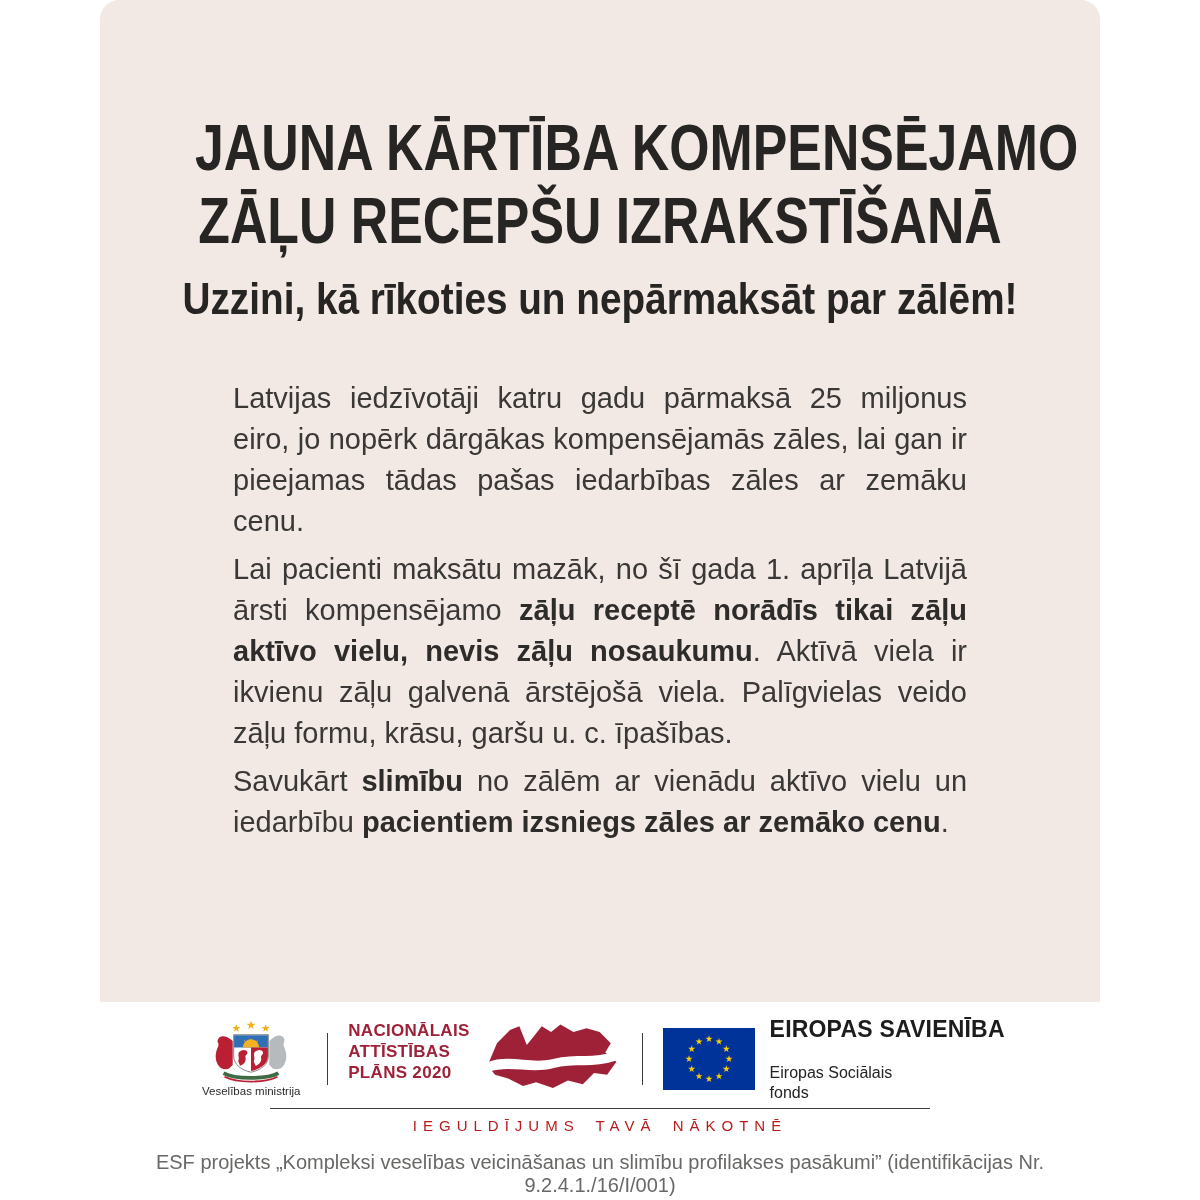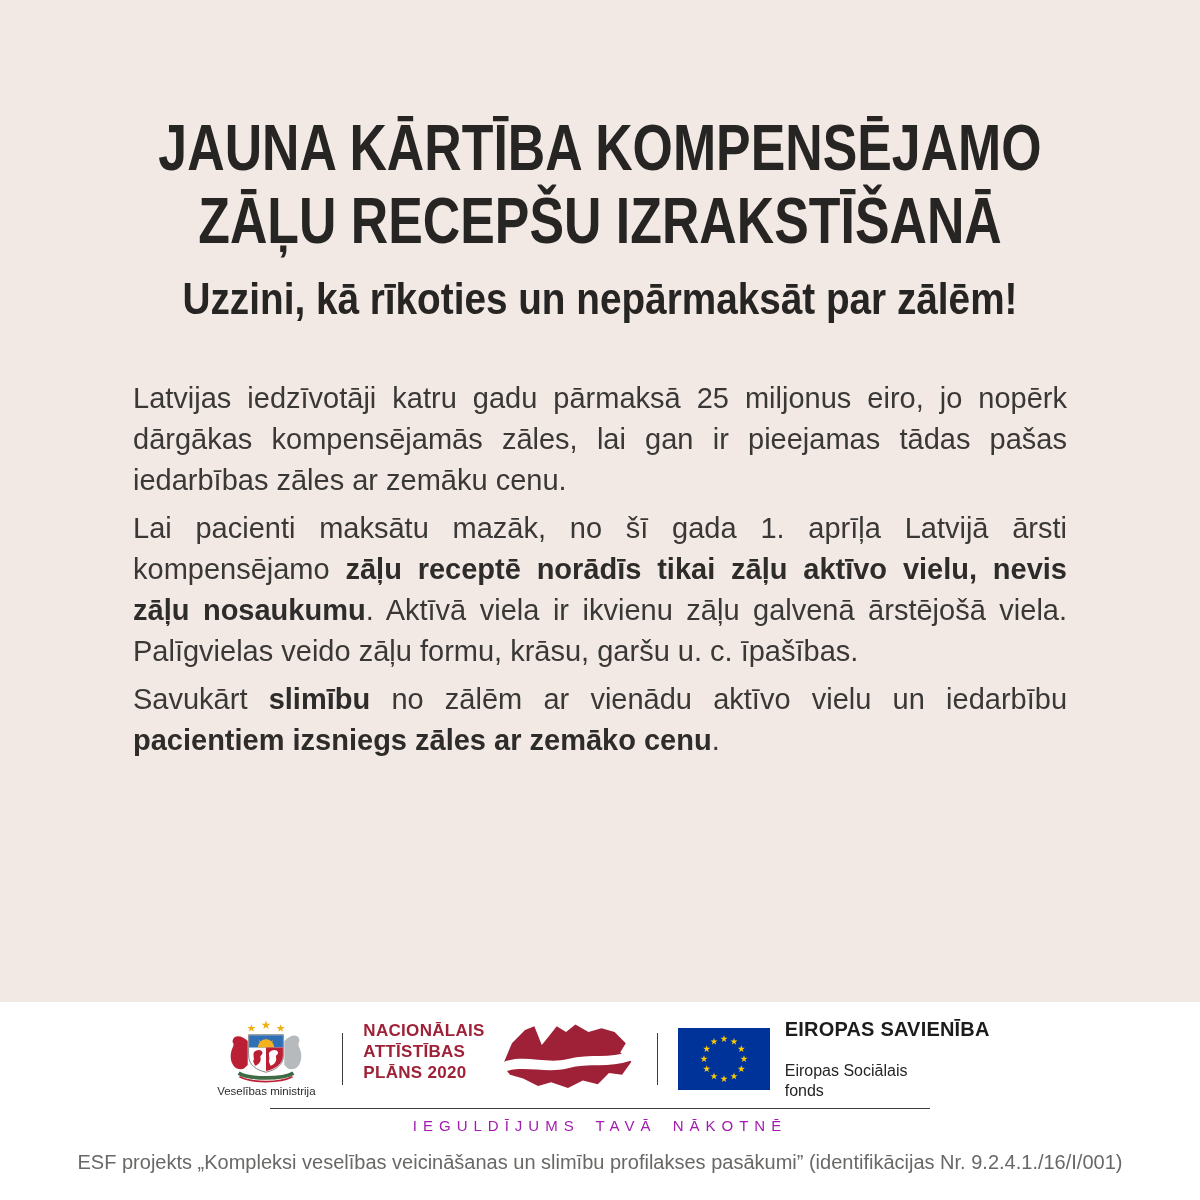--- a/index.html
+++ b/index.html
@@ -10,25 +10,26 @@
     --brand-red: #9e2137;
     --eu-blue: #003399;
     --star-yellow: #ffcc00;
     --muted-text: #6a6866;
   }
   * { margin: 0; padding: 0; box-sizing: border-box; }
   html, body { background: #fff; }
   body { font-family: "Liberation Sans", sans-serif; }
   .canvas {
     position: relative;
-    width: 1200px;
+    width: 1000px;
     height: 1200px;
     margin: 0 auto;
     background: var(--footer-background);
     overflow: hidden;
+    border-radius: 19px;
   }
   
   .hero {
     height: 1002px;
     background: var(--background);
     padding-top: 112px;
     overflow: hidden;
   }
   .title {
     text-align: center;
@@ -70,30 +71,30 @@
     gap: 20px;
     height: 88px;
   }
   .ministry { display: flex; flex-direction: column; align-items: center; }
   .ministry-label { font-size: 11.5px; color: #2c2c2c; margin-top: 0; }
   .vdiv { width: 1px; height: 52px; background: #3c3c3c; }
   .nap { display: flex; align-items: flex-start; gap: 12px; }
   .nap-text { font-weight: bold; font-size: 17px; line-height: 21px; color: var(--brand-red); letter-spacing: 0.3px; }
   .eu { display: flex; align-items: center; gap: 15px; }
   .eu-text { color: #1c1c1c; }
-  .eu-title { font-weight: bold; font-size: 20px; margin-bottom: 20px; letter-spacing: 0.2px; }
+  .eu-title { font-weight: bold; font-size: 23px; margin-bottom: 20px; letter-spacing: 0.2px; }
   .eu-sub { font-size: 16px; line-height: 20px; color: #242424; }
   .slogan-block { width: 660px; margin: 5px auto 0 auto; }
   .slogan-rule { border: none; border-top: 1.5px solid #3c3c3c; margin-bottom: 8px; }
   .slogan {
     text-align: center;
     font-size: 15px;
     letter-spacing: 6px;
     word-spacing: 6px;
-    color: #a21caf;
+    color: #b91c1c;
   }
   .esf-line {
     text-align: center;
     font-size: 20px;
     color: var(--muted-text);
     margin-top: 17px;
   }
   svg { display: block; }
   .fill-red { fill: var(--brand-red); }
   .fill-blue { fill: var(--eu-blue); }

